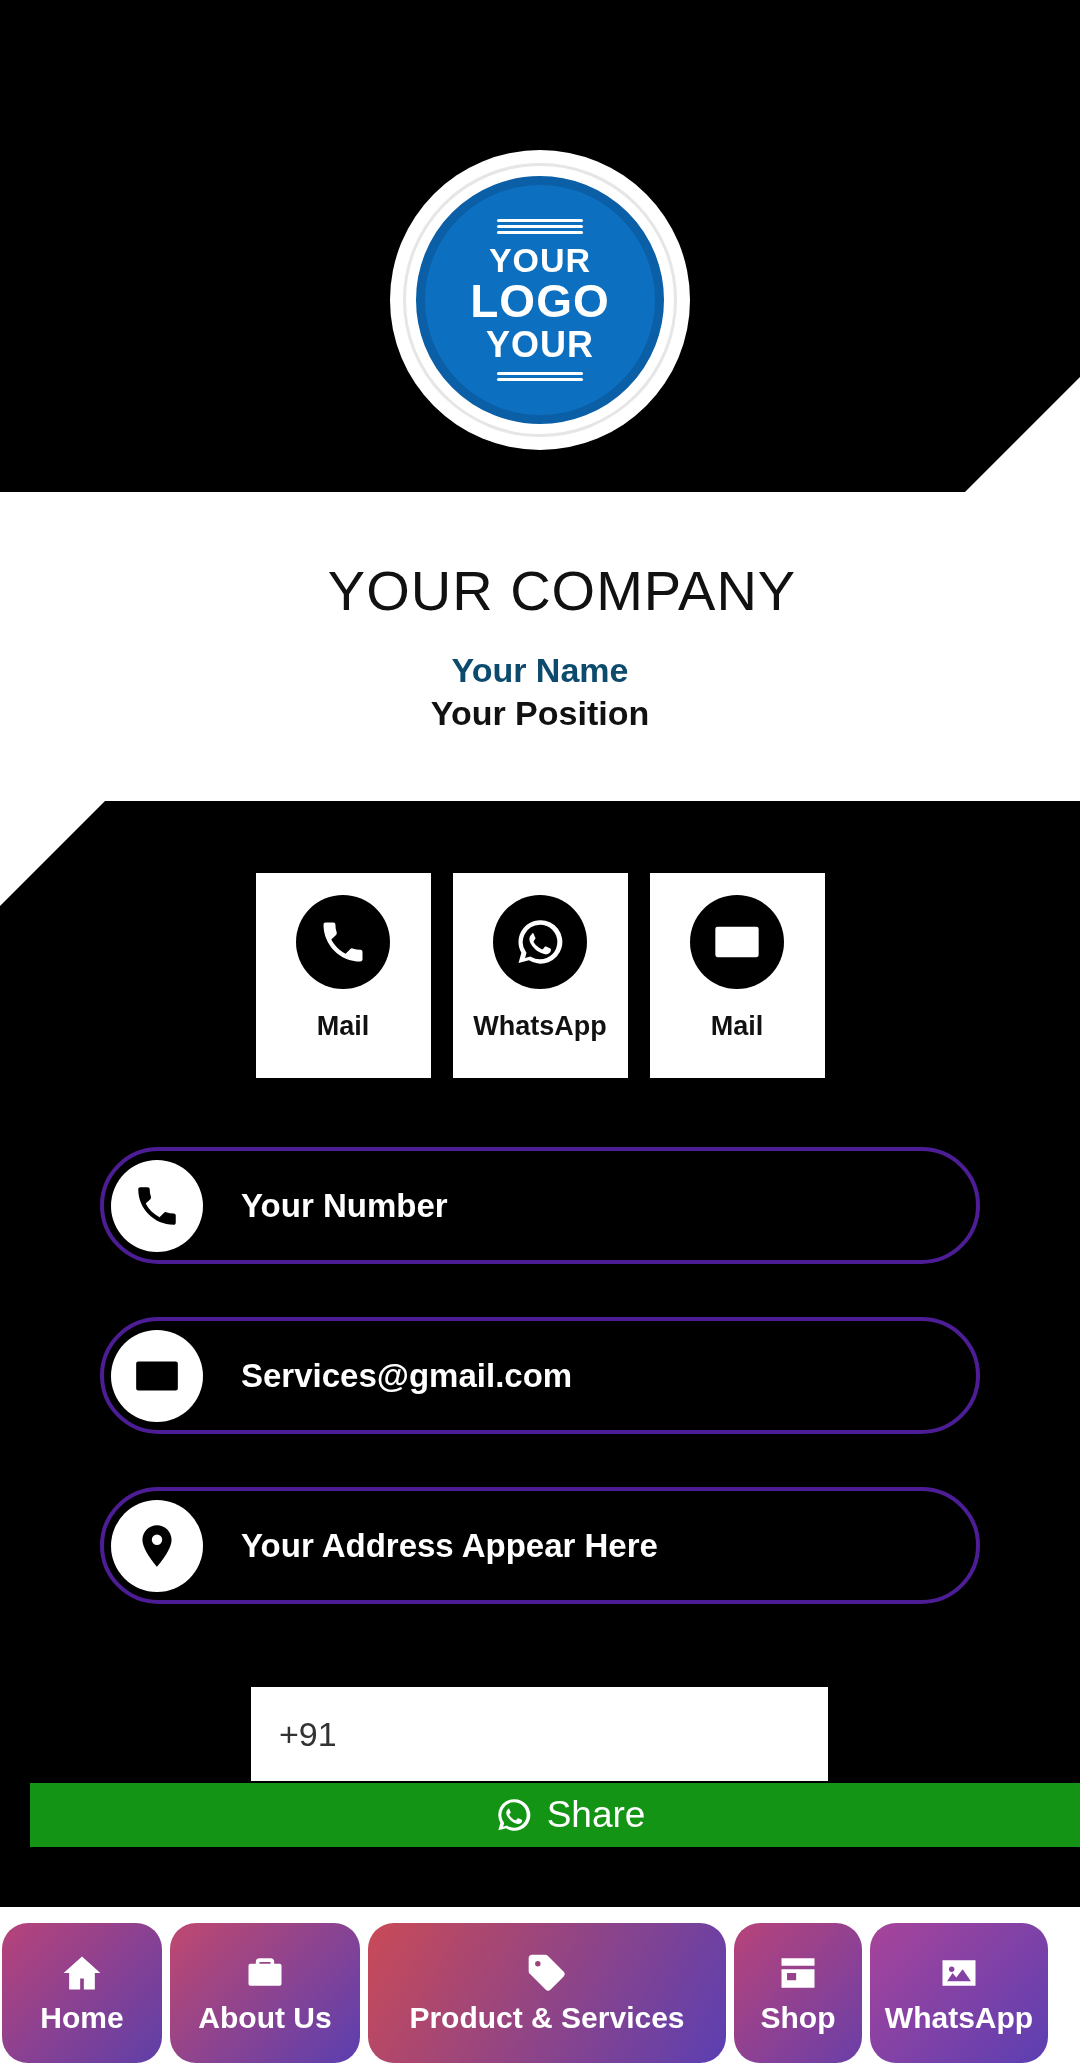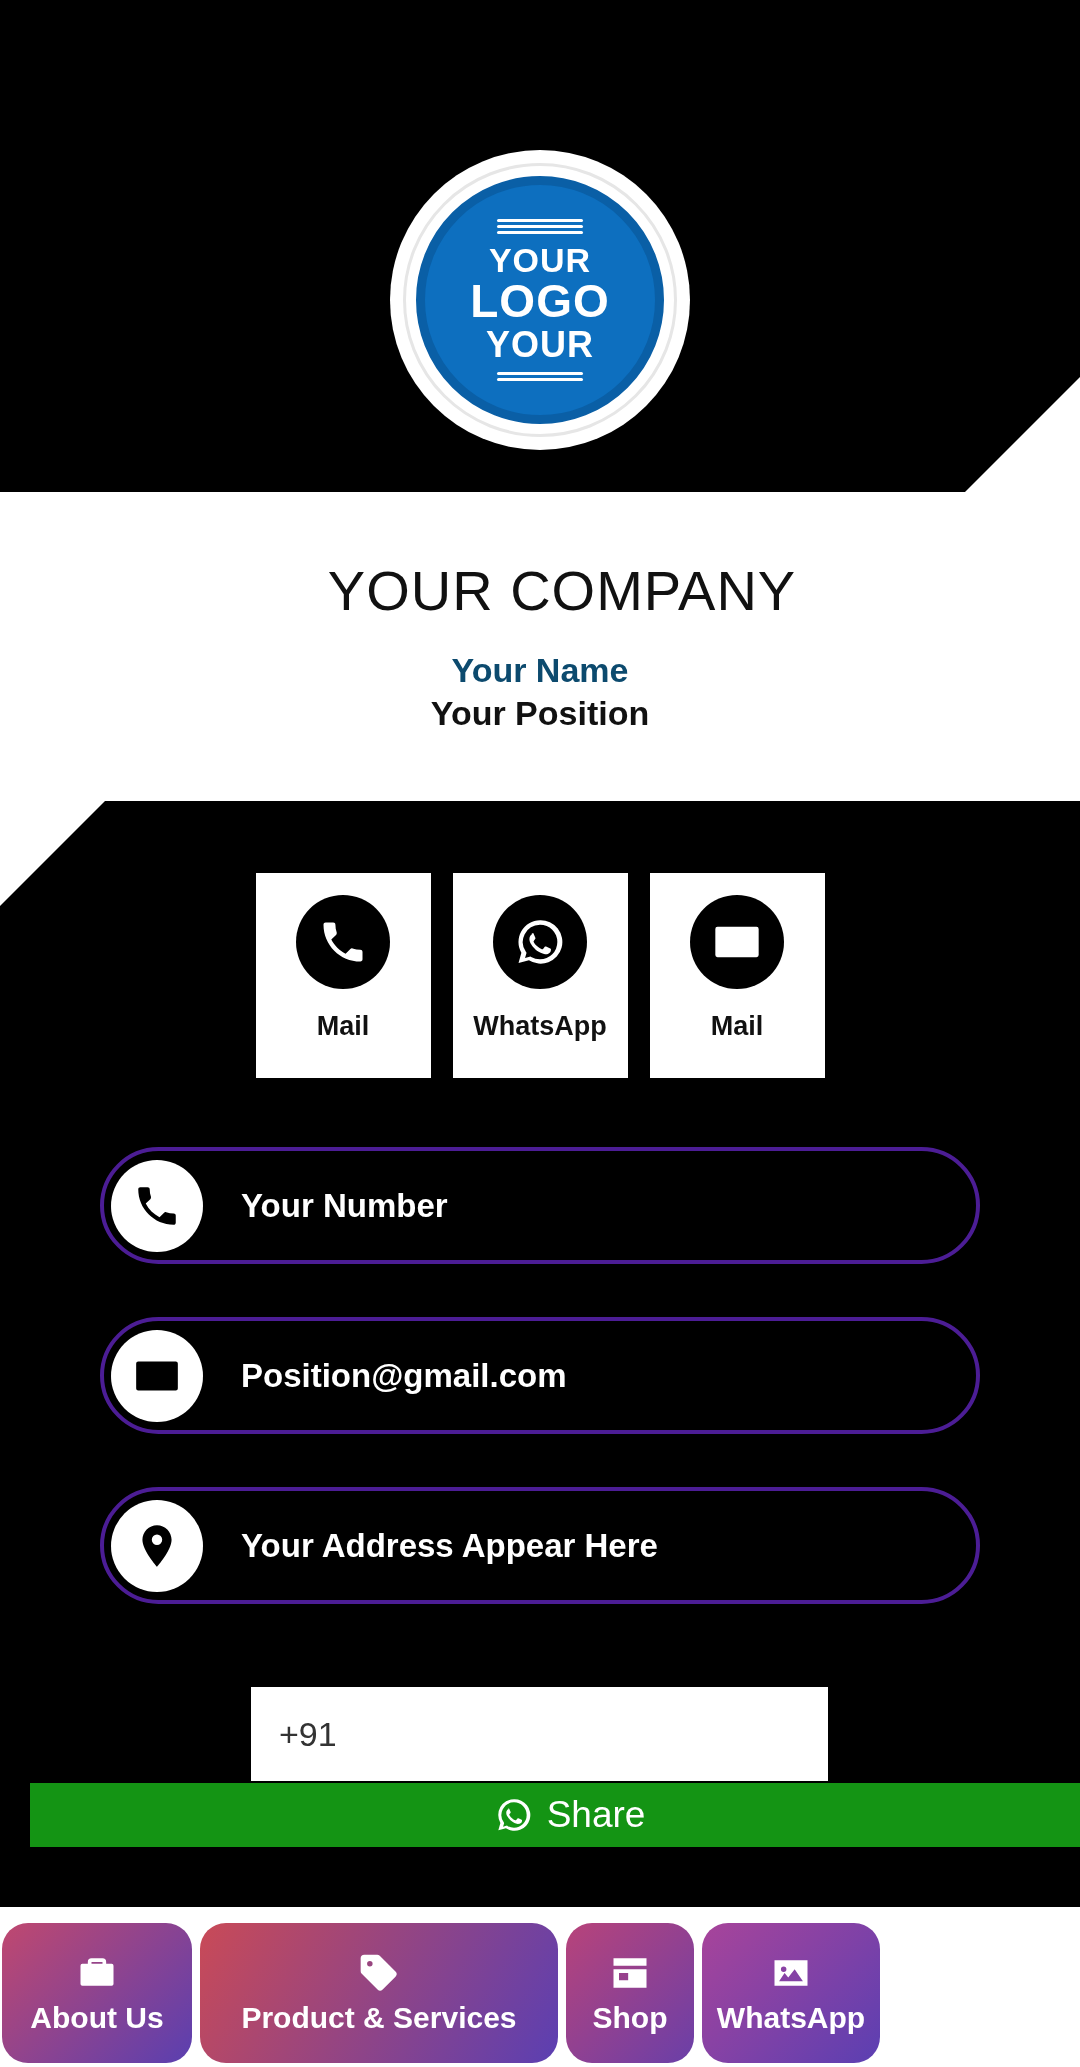--- a/index.html
+++ b/index.html
@@ -282,21 +282,21 @@
     </div>
     <div class="pill-text">Your Number</div>
   </div>
 
   <div class="pill" id="pill-email">
     <div class="pill-icon">
       <svg viewBox="0 0 24 24">
           <path d="M3 5h18a1 1 0 0 1 1 1v12a1 1 0 0 1-1 1H3a1 1 0 0 1-1-1V6a1 1 0 0 1 1-1zm9 8L4.2 7.2h15.6L12 13z"></path>
         </svg>
     </div>
-    <div class="pill-text">Position@gmail.com</div>
+    <div class="pill-text">Services@gmail.com</div>
   </div>
 
   <div class="pill" id="pill-address">
     <div class="pill-icon">
       <svg viewBox="0 0 24 24">
           <path d="M12 2C8.1 2 5 5.1 5 9c0 5.2 7 13 7 13s7-7.8 7-13c0-3.9-3.1-7-7-7zm0 9.5A2.5 2.5 0 1 1 12 6.5a2.5 2.5 0 0 1 0 5z"></path>
         </svg>
     </div>
     <div class="pill-text">Your Address Appear Here</div>
   </div>
@@ -305,20 +305,26 @@
 
   <div class="share-bar">
     <svg viewBox="0 0 24 24">
         <path d="M12 2a10 10 0 0 0-8.6 15l-1.3 4.7 4.8-1.3A10 10 0 1 0 12 2zm0 2a8 8 0 0 1 0 16 8 8 0 0 1-4.1-1.1l-.3-.2-2.5.7.7-2.4-.2-.3A8 8 0 0 1 12 4zm-3.3 4.2c-.2 0-.5.1-.7.4-.3.3-.9.9-.9 2.1s.9 2.4 1 2.6c.1.2 1.7 2.7 4.2 3.7 2.1.8 2.5.7 2.9.6.5 0 1.5-.6 1.7-1.2.2-.6.2-1.1.1-1.2-.1-.1-.3-.2-.5-.3l-1.7-.8c-.2-.1-.4-.1-.6.1l-.8 1c-.2.2-.3.2-.6.1-.3-.1-1.2-.4-2.2-1.4-.8-.7-1.4-1.6-1.5-1.9-.2-.3 0-.4.1-.6l.4-.5c.1-.2.2-.3.3-.5 0-.2 0-.4-.1-.5l-.7-1.6c-.2-.4-.4-.4-.6-.4h-.5z"></path>
       </svg>
     <span>Share</span>
   </div>
 
   <div class="bottom-nav">
 
+    <div class="nav-item" id="nav-home">
+      <svg viewBox="0 0 24 24">
+          <path d="M12 3 2 12h3v9h6v-6h2v6h6v-9h3L12 3z"></path>
+        </svg>
+      <div class="nav-label">Home</div>
+    </div>
 
     <div class="nav-item" id="nav-about">
       <svg viewBox="0 0 24 24">
           <path d="M9 4h6a2 2 0 0 1 2 2v1h3a1 1 0 0 1 1 1v10a1 1 0 0 1-1 1H4a1 1 0 0 1-1-1V8a1 1 0 0 1 1-1h3V6a2 2 0 0 1 2-2zm0 3h6V6H9v1z"></path>
         </svg>
       <div class="nav-label">About Us</div>
     </div>
 
     <div class="nav-item" id="nav-products">
       <svg viewBox="0 0 24 24">

